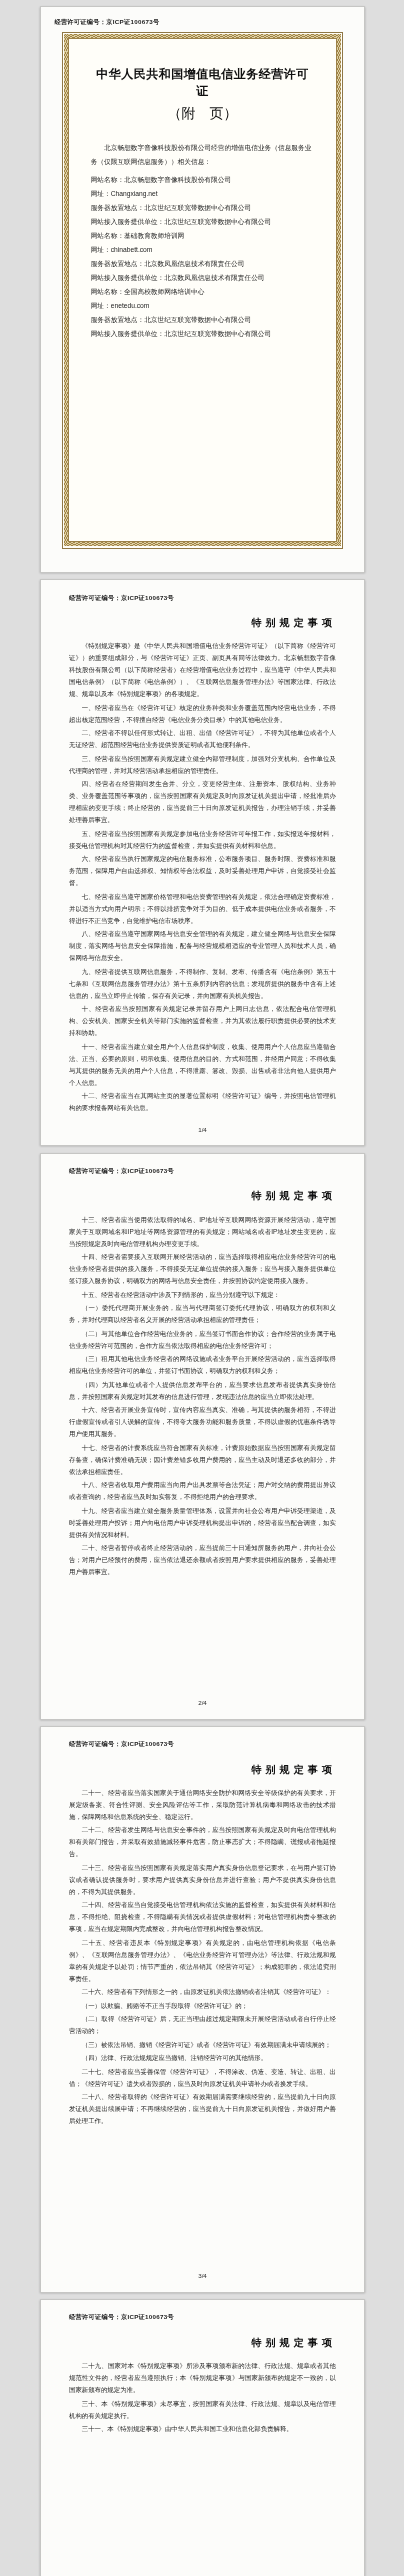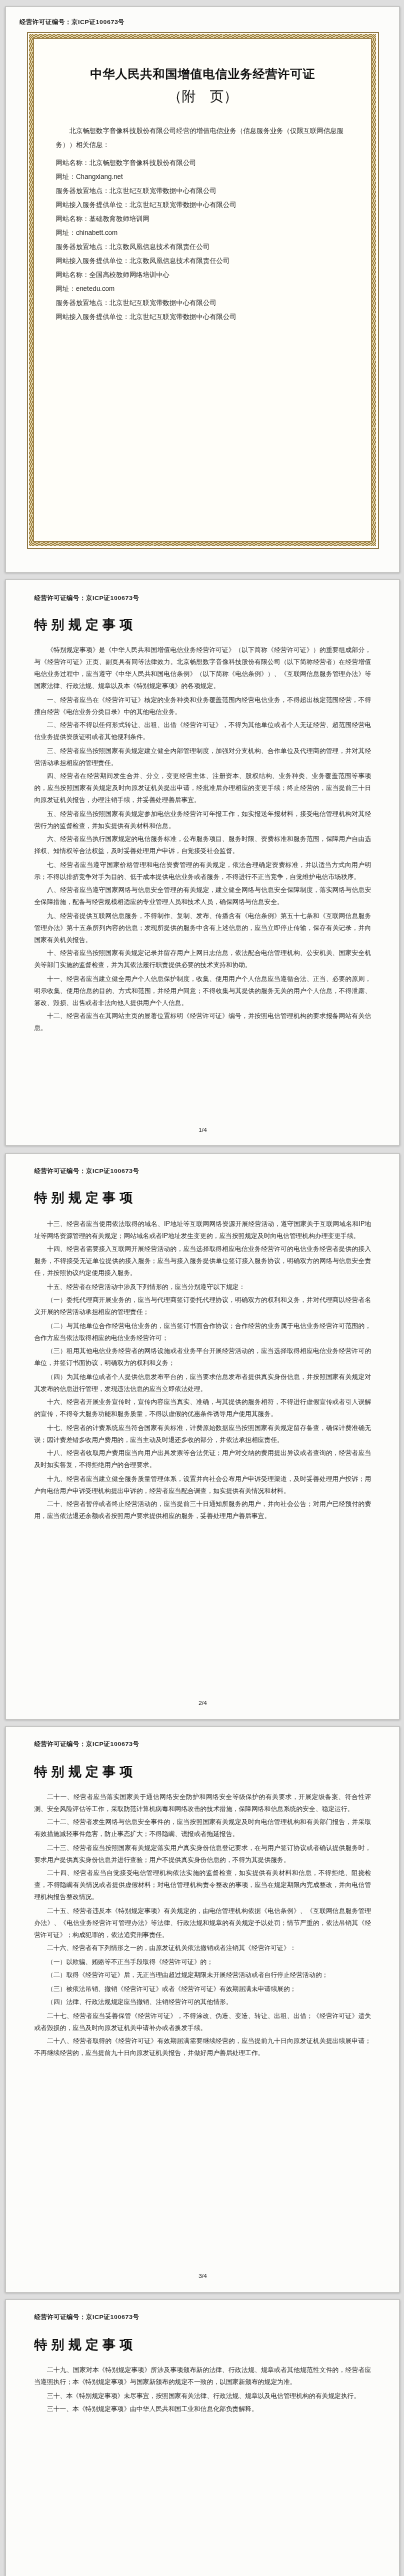--- a/index.html
+++ b/index.html
@@ -9,21 +9,21 @@
     font-family: "Liberation Sans", "DejaVu Sans", sans-serif;
   }
   .canvas {
     width: 405px;
     box-sizing: border-box;
     padding: 6.2px 5.2px 0;
     margin: 0 auto;
   }
   .page {
     position: relative;
-    width: 395px;
+    width: 325px;
     height: 567px;
     box-sizing: border-box;
     background: #fcfcfa;
     border: 0.5px solid #c6c6c4;
     box-shadow: 0 0.5px 2.1px rgba(0,0,0,0.25);
     margin: 0 auto 6.2px;
     overflow: hidden;
   }
   .page-header {
     font-size: 6.2px;
@@ -72,23 +72,23 @@
     color: #222;
   }
   .cert-body p:first-of-type {
     text-indent: 2em;
     margin-bottom: 4.1px;
   }
   
   .prov-page { padding: 13.4px 28px 0; }
   .prov-title {
     font-family: "Liberation Serif", "DejaVu Serif", serif;
-    font-size: 13px;
+    font-size: 10px;
     font-weight: bold;
-    text-align: left;
+    text-align: right;
     letter-spacing: 4.1px;
     color: #101010;
     margin: 13.4px 0 10.3px;
   }
   .prov-body p {
     font-size: 6.4px;
     line-height: 12px;
     text-align: justify;
     text-indent: 2em;
     color: #1e1e1e;

